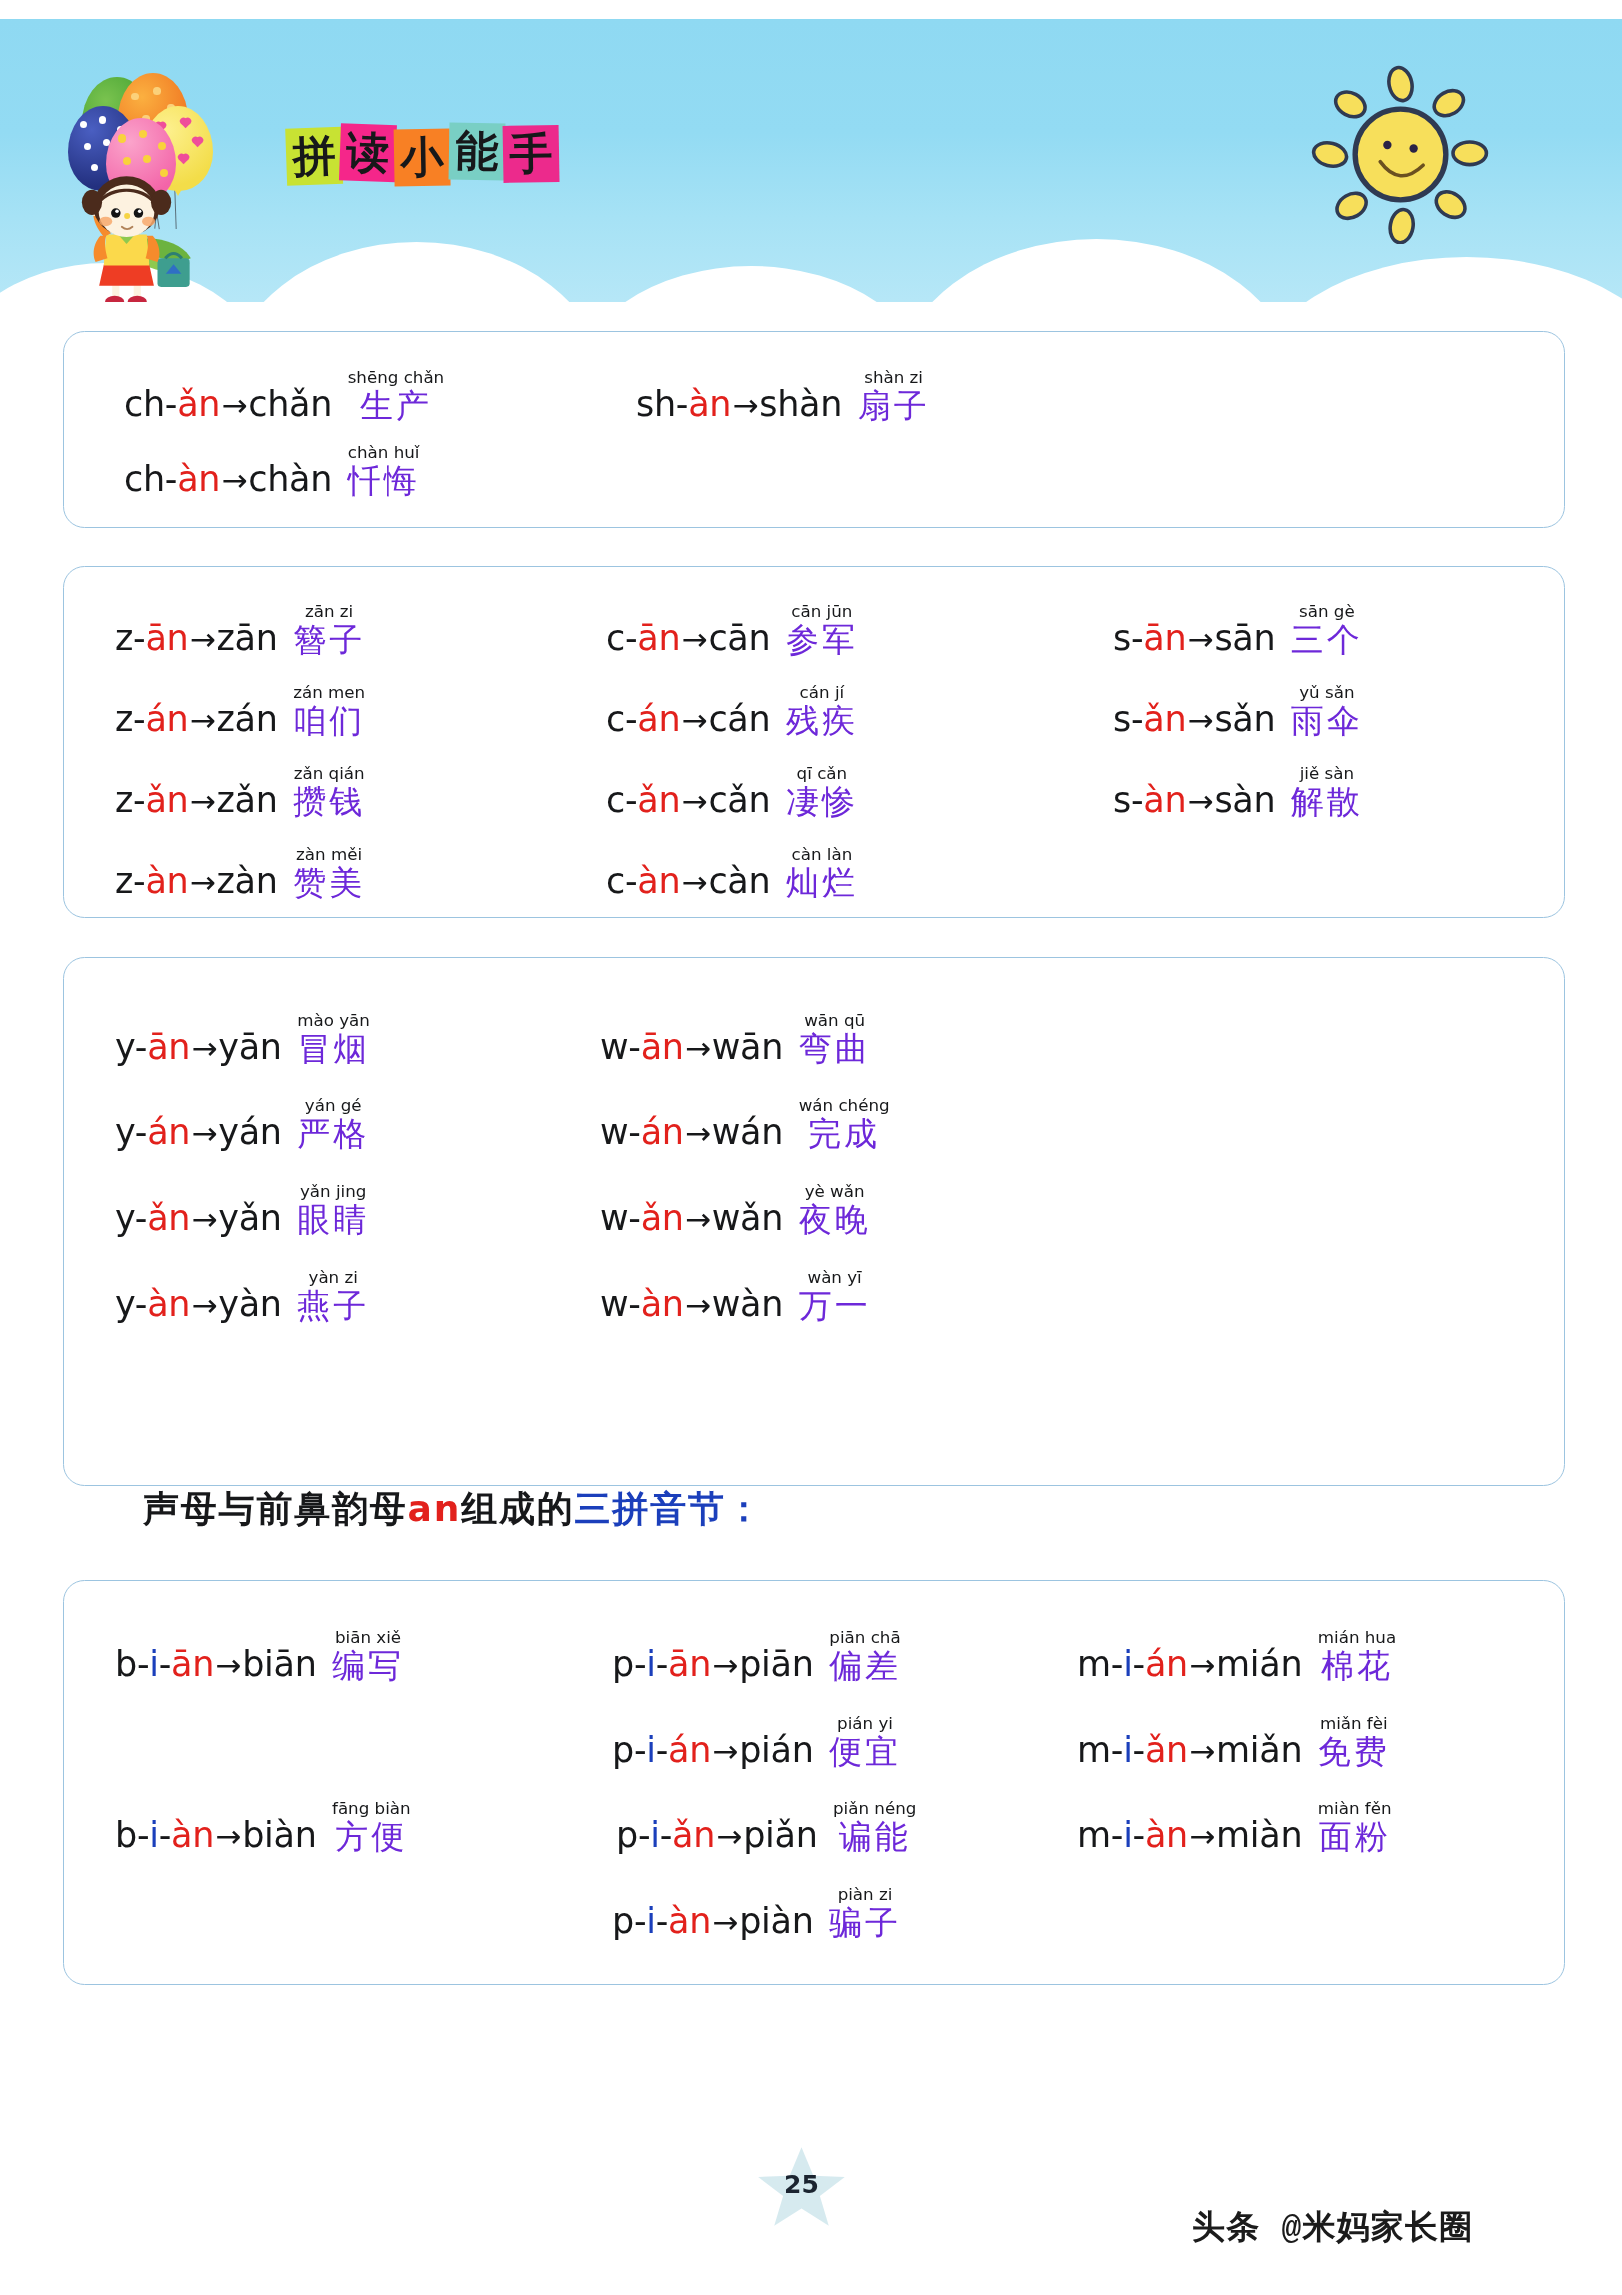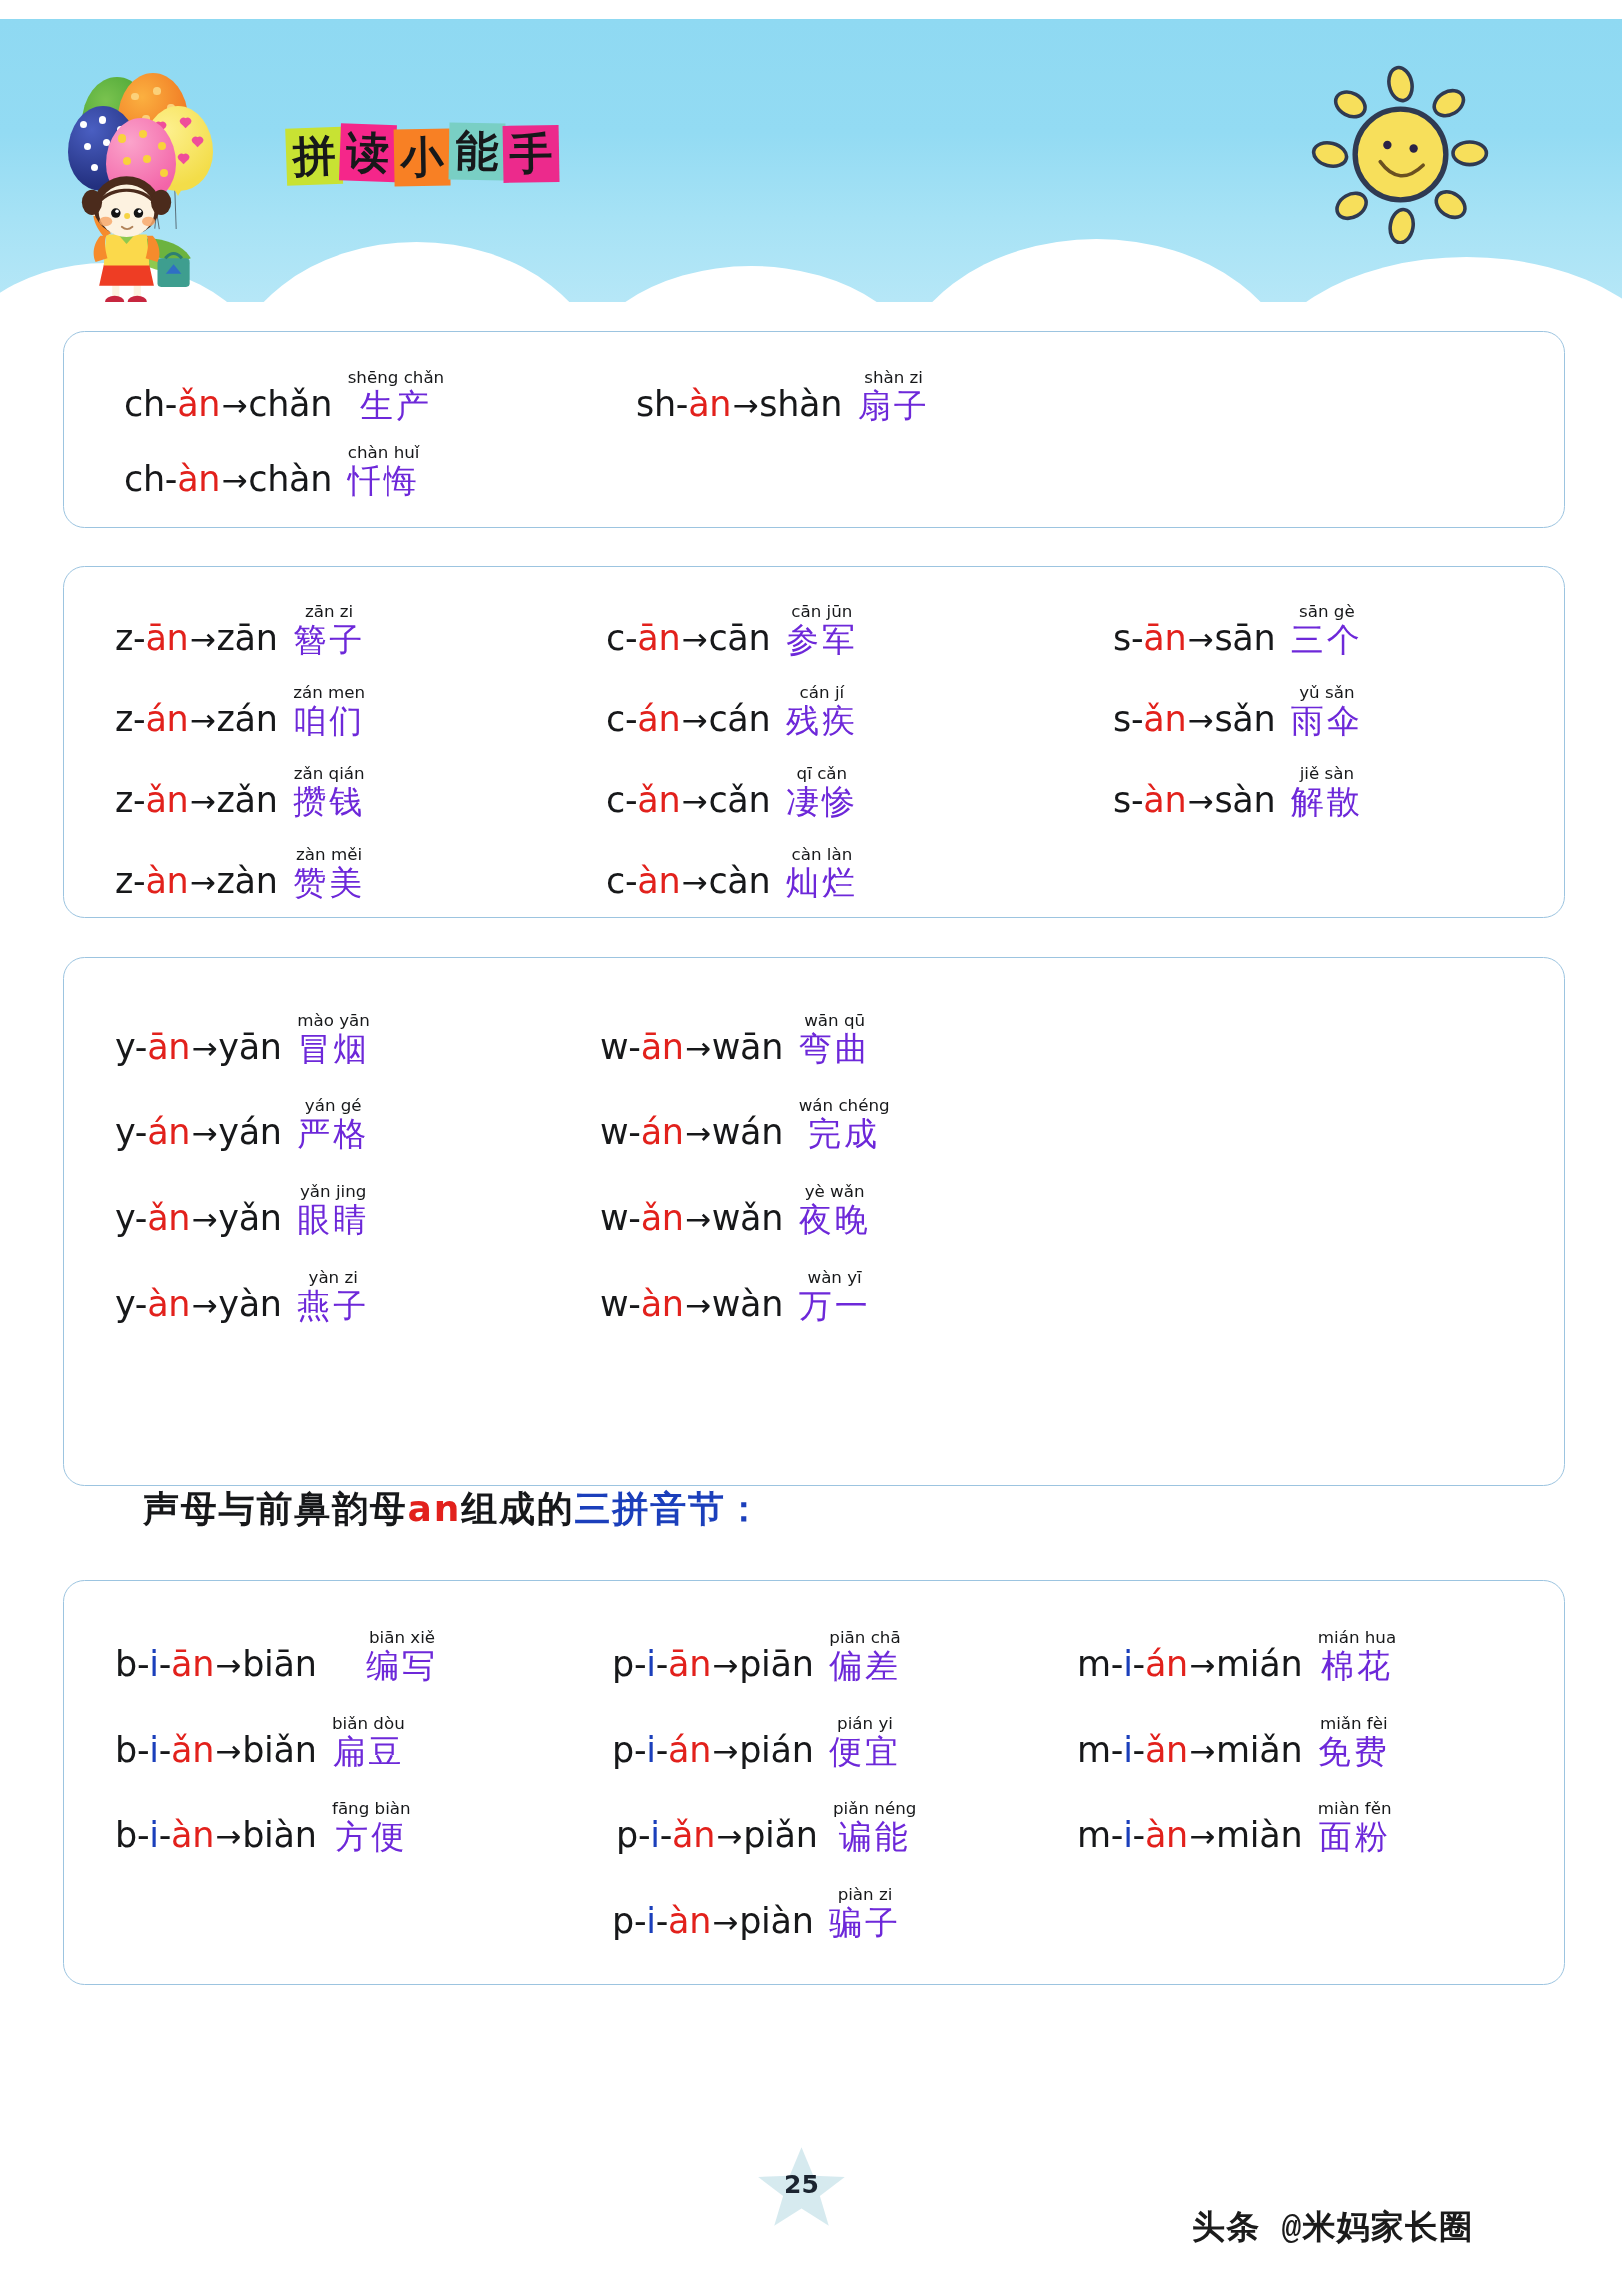--- a/index.html
+++ b/index.html
@@ -505,36 +505,27 @@
       </span>
     </div>
   </div>
 
   <div class="section-head">
     <span>声母与前鼻韵母</span><span class="red">an</span><span>组成的</span><span class="blue">三拼音节</span><span class="blue">：</span>
   </div>
 
   <div class="card" style="left:63px; top:1580px; width:1502px; height:405px;">
 
-    <div class="row" style="left:51px; top:48px;gap:34px;">
+    <div class="row" style="left:51px; top:48px;">
       <span class="syl">
         <span>b</span><span>-</span><span class="blue">i</span><span>-</span><span class="red">ān</span><span class="arrow">→</span><span>biān</span>
       </span>
       <span class="word">
         <span class="py">biān xiě</span>
         <span class="hz">编写</span>
-      </span>
-    </div>
-    <div class="row" style="left:51px; top:134px;">
-      <span class="syl">
-        <span>b</span><span>-</span><span class="blue">i</span><span>-</span><span class="red">ǎn</span><span class="arrow">→</span><span>biǎn</span>
-      </span>
-      <span class="word">
-        <span class="py">biǎn dòu</span>
-        <span class="hz">扁豆</span>
       </span>
     </div>
     <div class="row" style="left:51px; top:219px;">
       <span class="syl">
         <span>b</span><span>-</span><span class="blue">i</span><span>-</span><span class="red">àn</span><span class="arrow">→</span><span>biàn</span>
       </span>
       <span class="word">
         <span class="py">fāng biàn</span>
         <span class="hz">方便</span>
       </span>

